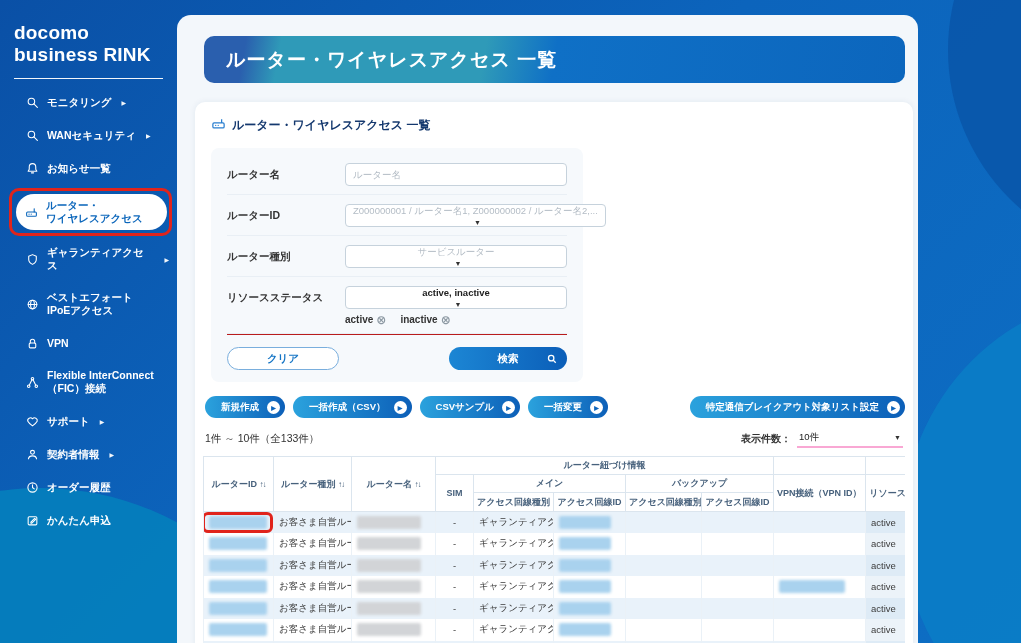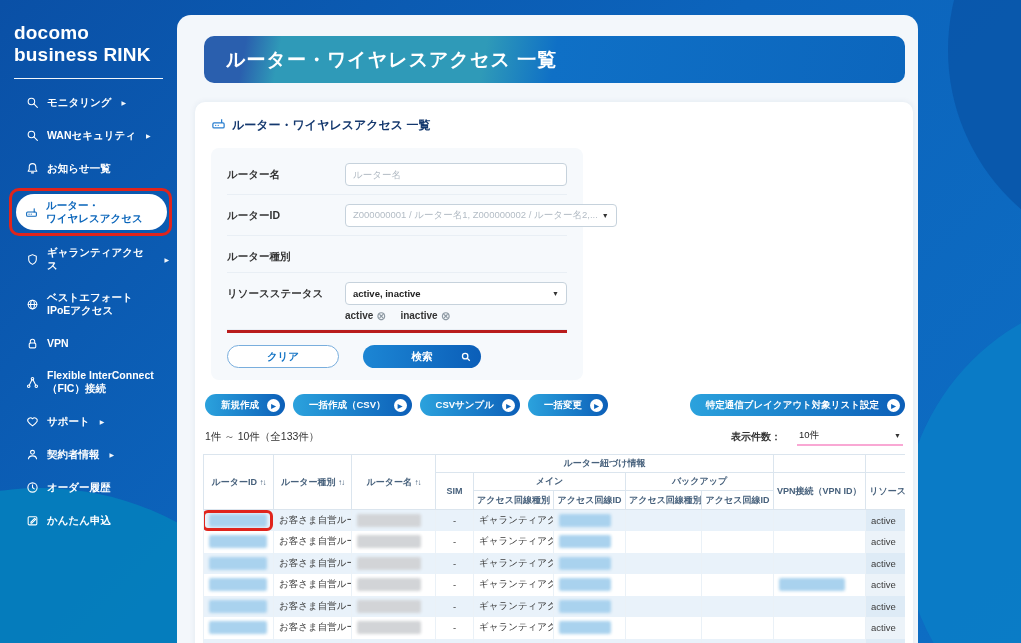--- a/index.html
+++ b/index.html
@@ -42,43 +42,43 @@
 
   
   .form-panel { margin:13px 0 0 8px; width:372px; background:#f6f9fc; border-radius:8px; padding:6px 16px 12px 16px; }
   .form-row { display:flex; align-items:flex-start; padding:9px 0 8px 0; border-bottom:1px solid #e9eff5; }
   .form-row:last-of-type { border-bottom:none; }
   .form-label { width:118px; flex:0 0 118px; font-size:10.5px; font-weight:bold; color:#333; padding-top:5px; }
   .ctrl-wrap { flex:1; }
   .ctrl { width:100%; height:23px; background:#fff; border:1px solid #c6d2dc; border-radius:4px; font-size:9.5px; padding:0 7px; display:flex; align-items:center; overflow:hidden; }
   input.ctrl { font-family:inherit; color:#222; }
   input.ctrl::placeholder { color:#b3bcc5; }
-  .ctrl.select { justify-content:space-between; cursor:pointer; }
+  .ctrl.select { justify-content:space-between; cursor:pointer;flex-direction:column; }
   .ctrl .ph { color:#b3bcc5; white-space:nowrap; overflow:hidden; }
   .ctrl .val { color:#222; font-weight:bold; white-space:nowrap; overflow:hidden; }
   .caret { font-size:7px; color:#333; flex:0 0 auto; margin-left:4px; }
   .chips { display:flex; gap:14px; margin-top:5px; font-size:10px; color:#333; font-weight:bold; align-items:center; }
   .chip { display:flex; align-items:center; gap:3px; }
   .chip .rm { color:#8d99a3; font-size:12px; cursor:pointer; line-height:10px; }
-  .form-btn-row { display:flex; justify-content:flex-start; gap:24px; padding-top:12px; border-top:3px solid #b91c1c; margin-top:0; }
+  .form-btn-row { display:flex; justify-content:space-between; gap:24px; padding-top:12px; border-top:1px solid #b91c1c; margin-top:0; }
   .btn-clear { width:112px; height:23px; border-radius:12px; background:#fff; border:1px solid #79aedd; color:#1273c4; font-size:10.5px; font-weight:bold; display:flex; align-items:center; justify-content:center; cursor:pointer; }
   .btn-search { position:relative; width:118px; height:23px; border-radius:12px; border:none; background:linear-gradient(90deg,#1c86d4,#0b5eb8); color:#fff; font-size:10.5px; font-weight:bold; display:flex; align-items:center; justify-content:center; cursor:pointer; }
   .btn-search svg { position:absolute; right:10px; width:10px; height:10px; }
 
   
   .actions-row { display:flex; align-items:center; gap:8px; margin:14px 0 0 2px; }
   .act-btn { height:22px; border-radius:11px; border:none; cursor:pointer; color:#fff; font-size:9.5px; font-weight:bold;
     background:linear-gradient(90deg,#2ba2dd,#0c5fb8); display:flex; align-items:center; gap:8px; padding:0 5px 0 16px; }
   .act-btn .arrow-circle { width:13px; height:13px; border-radius:50%; background:#fff; color:#0c64bc; font-size:6px; display:flex; align-items:center; justify-content:center; }
   .act-btn.right { margin-left:auto; }
 
   
   .meta-row { display:flex; align-items:center; justify-content:space-between; margin:12px 2px 0 2px; }
   .range-text { font-size:10.5px; color:#333; }
-  .pagesize { display:flex; align-items:center; gap:16px; }
+  .pagesize { display:flex; align-items:center; gap:6px; }
   .pagesize-label { font-size:10px; font-weight:bold; color:#333; }
   .pagesize-select { width:106px; border-bottom:2px solid #f9a8d4; display:flex; justify-content:space-between; align-items:center; font-size:9.5px; color:#222; padding:1px 2px 2px 2px; cursor:pointer; }
 
   
   .table-wrap { margin-top:8px; overflow:hidden; width:100%; }
   table { border-collapse:collapse; table-layout:fixed; width:752px; }
   th { border:1px solid #dbe5ee; background:#fff; color:#47617c; font-size:9px; font-weight:bold; padding:2px 3px; text-align:center; white-space:nowrap; overflow:hidden; }
   thead tr.r1 th { height:16px; }
   thead tr.r2 th { height:17px; }
   thead tr.r3 th { height:19px; }
@@ -257,20 +257,26 @@
         <div class="form-label">ルーターID</div>
         <div class="ctrl-wrap">
           <div class="ctrl select">
             <span class="ph">Z000000001 / ルーター名1, Z000000002 / ルーター名2,...</span>
             <span class="caret">▼</span>
           </div>
         </div>
       </div>
       <div class="form-row">
         <div class="form-label">ルーター種別</div>
+        <div class="ctrl-wrap">
+          <div class="ctrl select">
+            <span class="ph">サービスルーター</span>
+            <span class="caret">▼</span>
+          </div>
+        </div>
       </div>
       <div class="form-row">
         <div class="form-label">リソースステータス</div>
         <div class="ctrl-wrap">
           <div class="ctrl select">
             <span class="val">active, inactive</span>
             <span class="caret">▼</span>
           </div>
           <div class="chips">
             <span class="chip">

